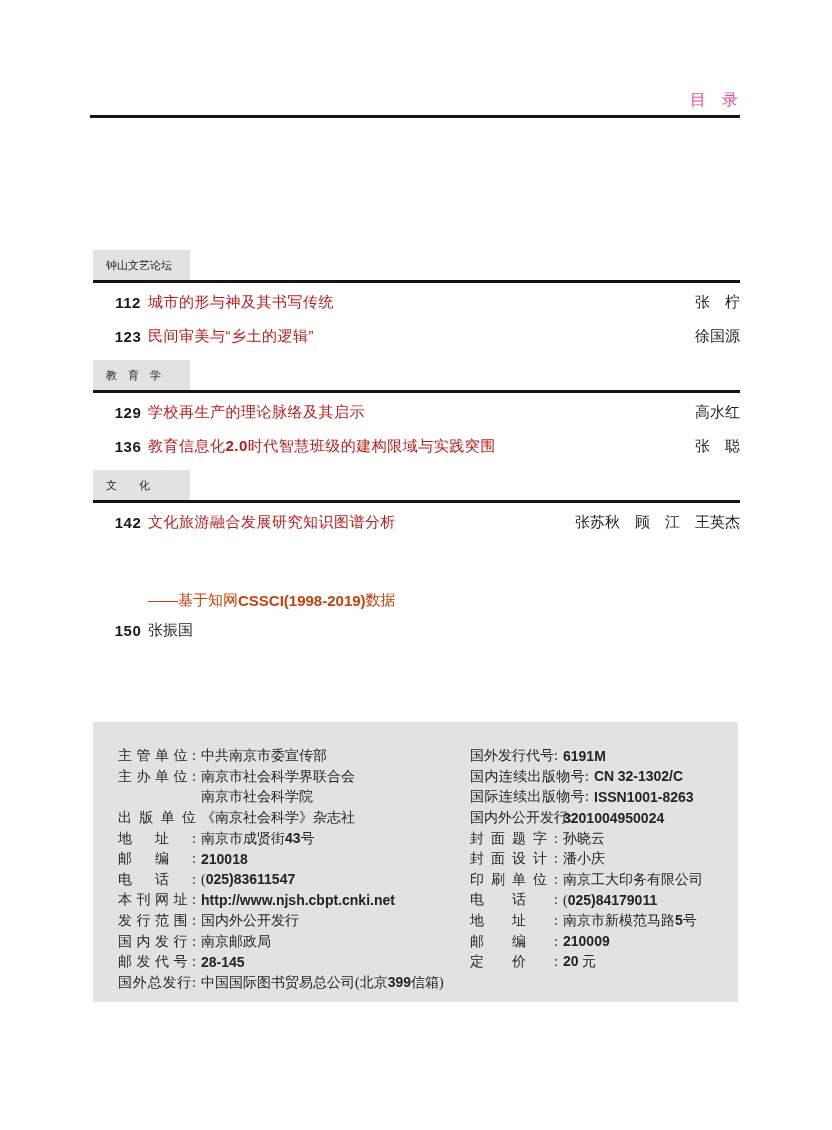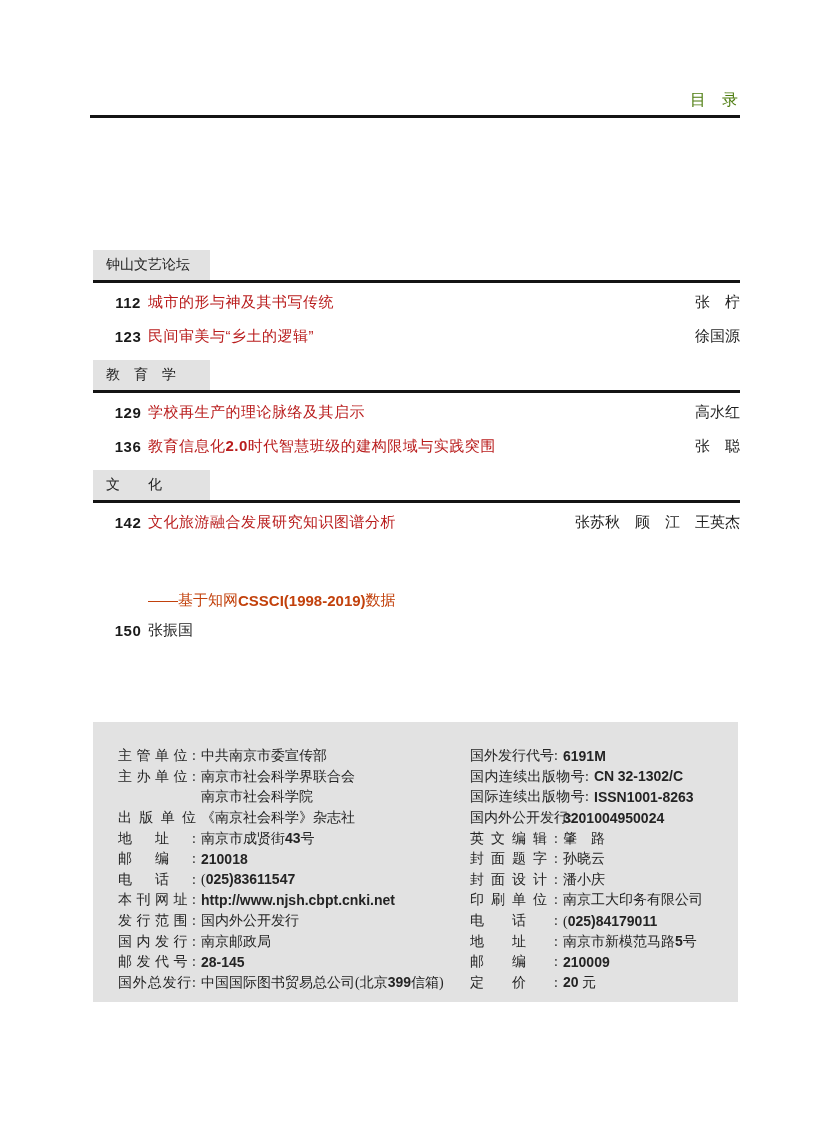--- a/index.html
+++ b/index.html
@@ -6,32 +6,32 @@
   body {
     width:832px; height:1130px; position:relative;
     background:#ffffff; color:#1e1e1e;
     font-family:"Liberation Sans", sans-serif;
     overflow:hidden;
   }
   
   .toc-title {
     position:absolute; top:90px; right:94px;
     font-family:"Liberation Serif", serif;
-    font-size:16px; white-space:pre; color:#4d7c0f;
+    font-size:16px; white-space:pre; color:#ec4899;
   }
   .head-rule {
     position:absolute; top:115px; left:90px; width:650px; height:3px;
     background:#141414;
   }
   
   .sec { position:absolute; left:93px; width:647px; }
   .sec-box {
-    width:117px; height:30px; box-sizing:border-box;
+    width:97px; height:30px; box-sizing:border-box;
     background:#e2e2e2; display:flex; align-items:center;
-    padding-left:13px; font-size:14px; white-space:pre;
+    padding-left:13px; font-size:11px; white-space:pre;
     font-family:"Liberation Serif", serif; color:#232323;
   }
   .sec-rule { height:3px; background:#141414; }
   .rows { padding-top:2px; }
   .row { display:flex; align-items:center; height:34px; padding-left:15px; font-size:15px; }
   .pg  { width:40px; font-weight:bold; font-size:15px; color:#1a1a1a; letter-spacing:0.5px;text-align:center; }
   .ti  { flex:1; color:#b91c1c; letter-spacing:0.5px; }
   .au  { font-family:"Liberation Serif", serif; white-space:pre; color:#1f1f1f; }
   .sub { height:26px; display:flex; align-items:center; padding-left:55px; font-size:15px; color:#c2410c;margin-top:48px; }
   
@@ -128,21 +128,20 @@
       <div class="crow"><span class="clabel">发行范围:</span><span class="cval bn">国内外公开发行</span></div>
       <div class="crow"><span class="clabel">国内发行:</span><span class="cval bn">南京邮政局</span></div>
       <div class="crow"><span class="clabel">邮发代号:</span><span class="cval bn"><b>28-145</b></span></div>
       <div class="crow"><span class="clabel">国外总发行:</span><span class="cval bn">中国国际图书贸易总公司(北京<b>399</b>信箱)</span></div>
     </div>
     <div class="col-r">
       <div class="crow"><span class="clabel">国外发行代号:</span><span class="cval bn"><b>6191M</b></span></div>
       <div class="crow"><span class="clabel wide">国内连续出版物号:</span><span class="cval bn"><b>CN</b> <b>32-1302/C</b></span></div>
       <div class="crow"><span class="clabel wide">国际连续出版物号:</span><span class="cval bn"><b>ISSN1001-8263</b></span></div>
       <div class="crow"><span class="clabel">国内外公开发行:</span><span class="cval bn"><b>3201004950024</b></span></div>
-      <div class="crow"><span class="clabel">英文编辑:</span><span class="cval bn">肇　路</span></div>
       <div class="crow"><span class="clabel">封面题字:</span><span class="cval bn">孙晓云</span></div>
       <div class="crow"><span class="clabel">封面设计:</span><span class="cval bn">潘小庆</span></div>
       <div class="crow"><span class="clabel">印刷单位:</span><span class="cval bn">南京工大印务有限公司</span></div>
       <div class="crow"><span class="clabel">电话:</span><span class="cval bn">(<b>025)84179011</b></span></div>
       <div class="crow"><span class="clabel">地址:</span><span class="cval bn">南京市新模范马路<b>5</b>号</span></div>
       <div class="crow"><span class="clabel">邮编:</span><span class="cval bn"><b>210009</b></span></div>
       <div class="crow"><span class="clabel">定价:</span><span class="cval bn"><b>20</b> 元</span></div>
     </div>
   </div>
 

